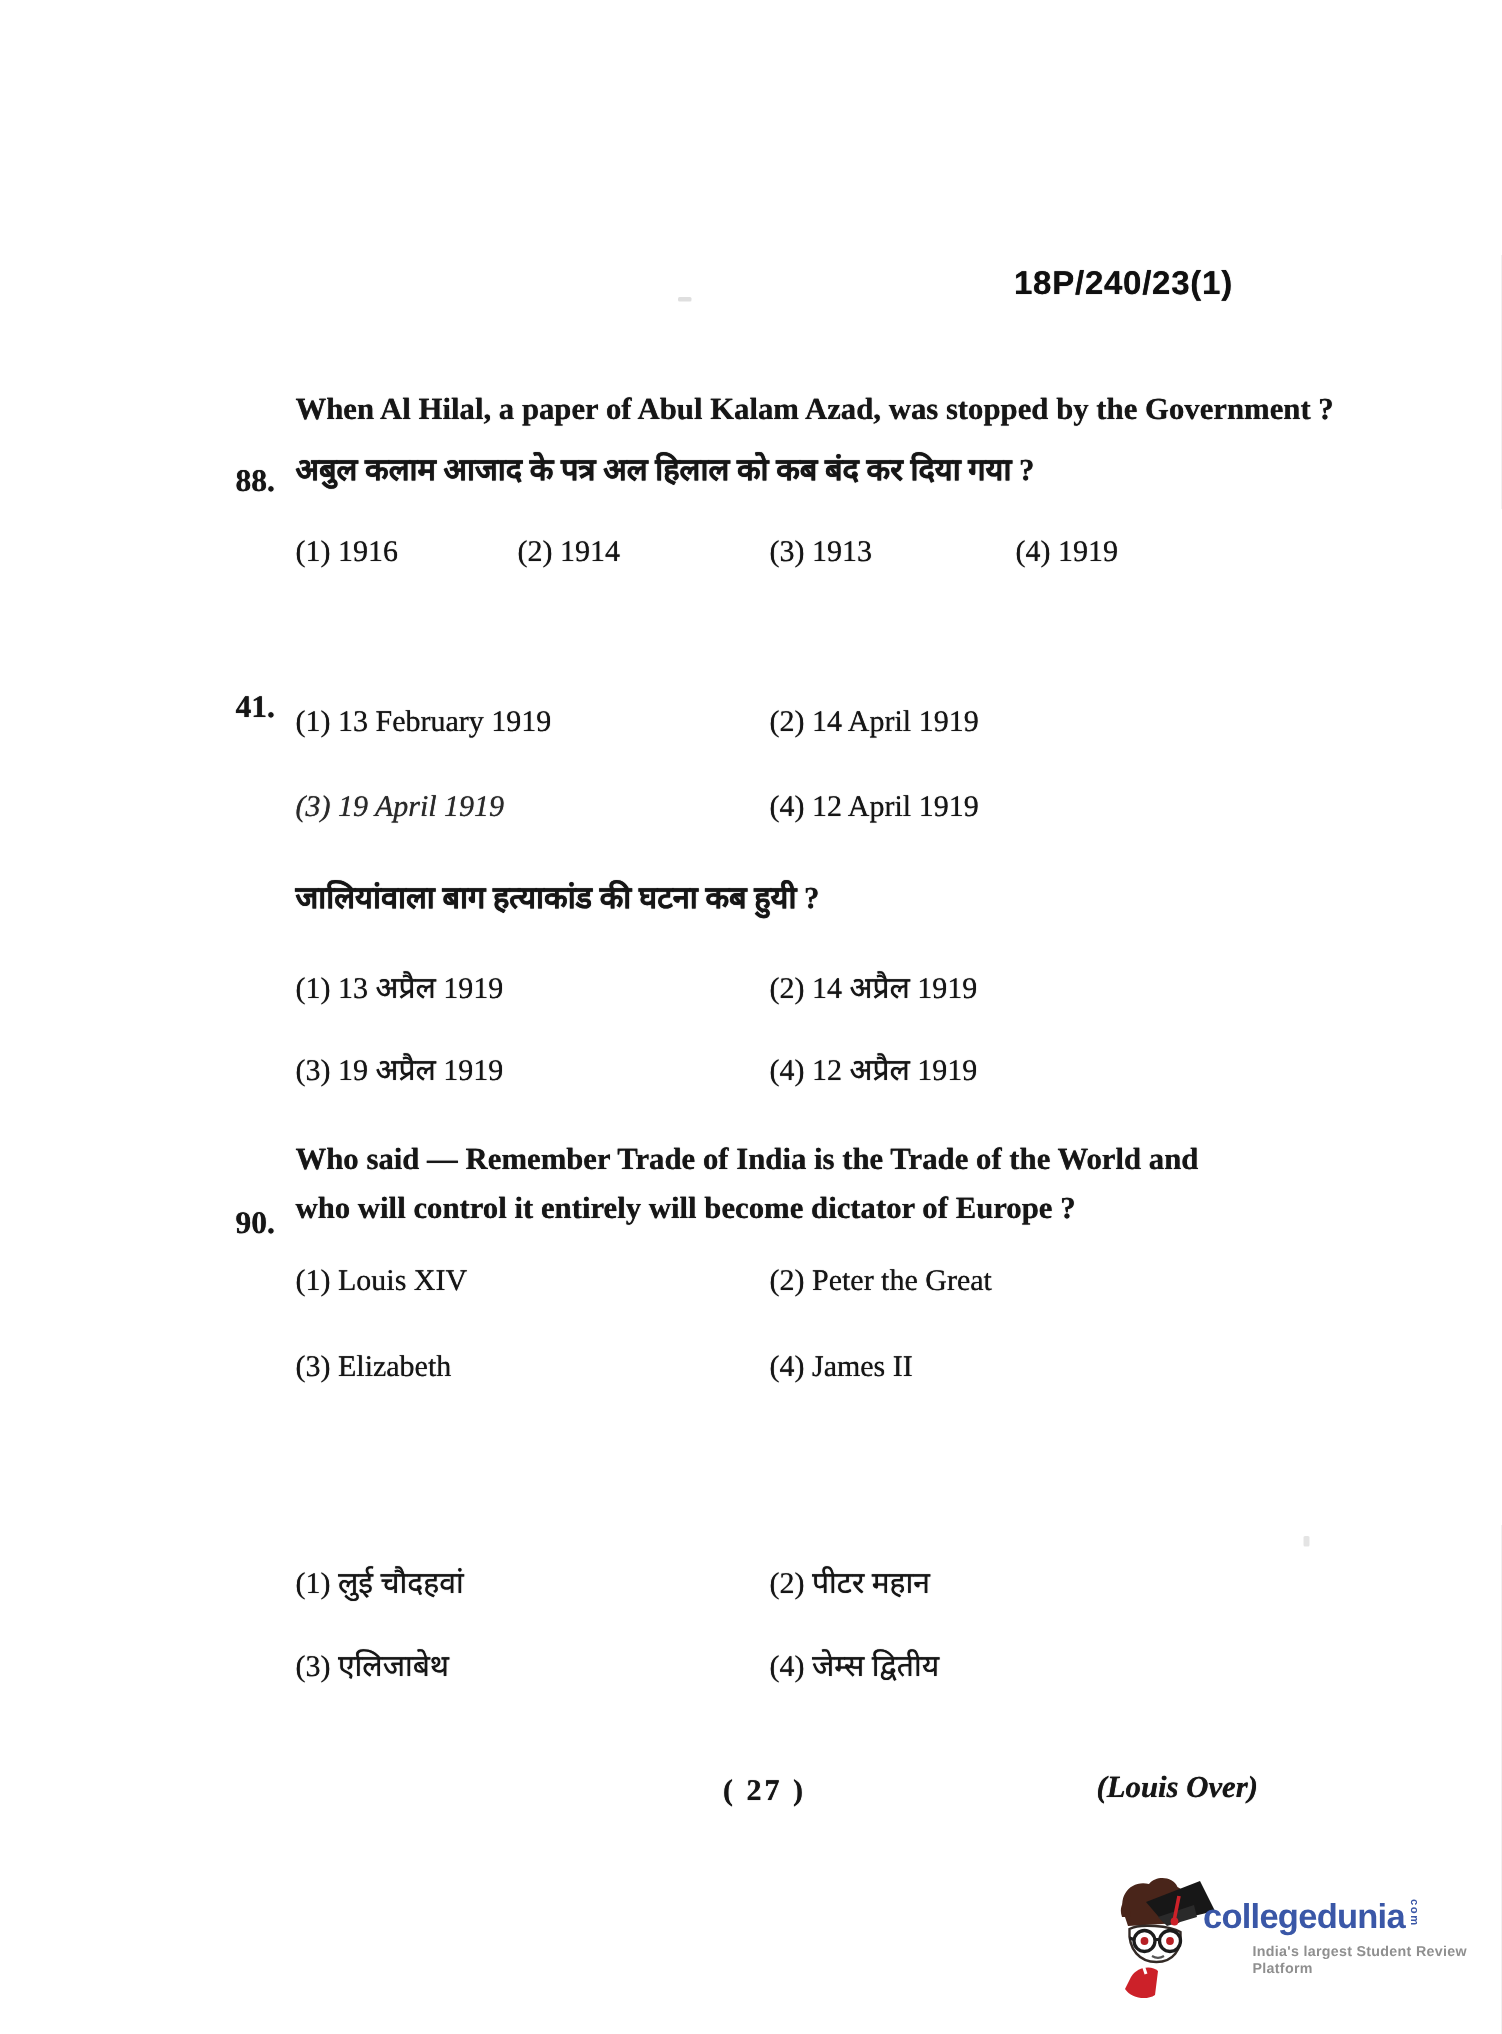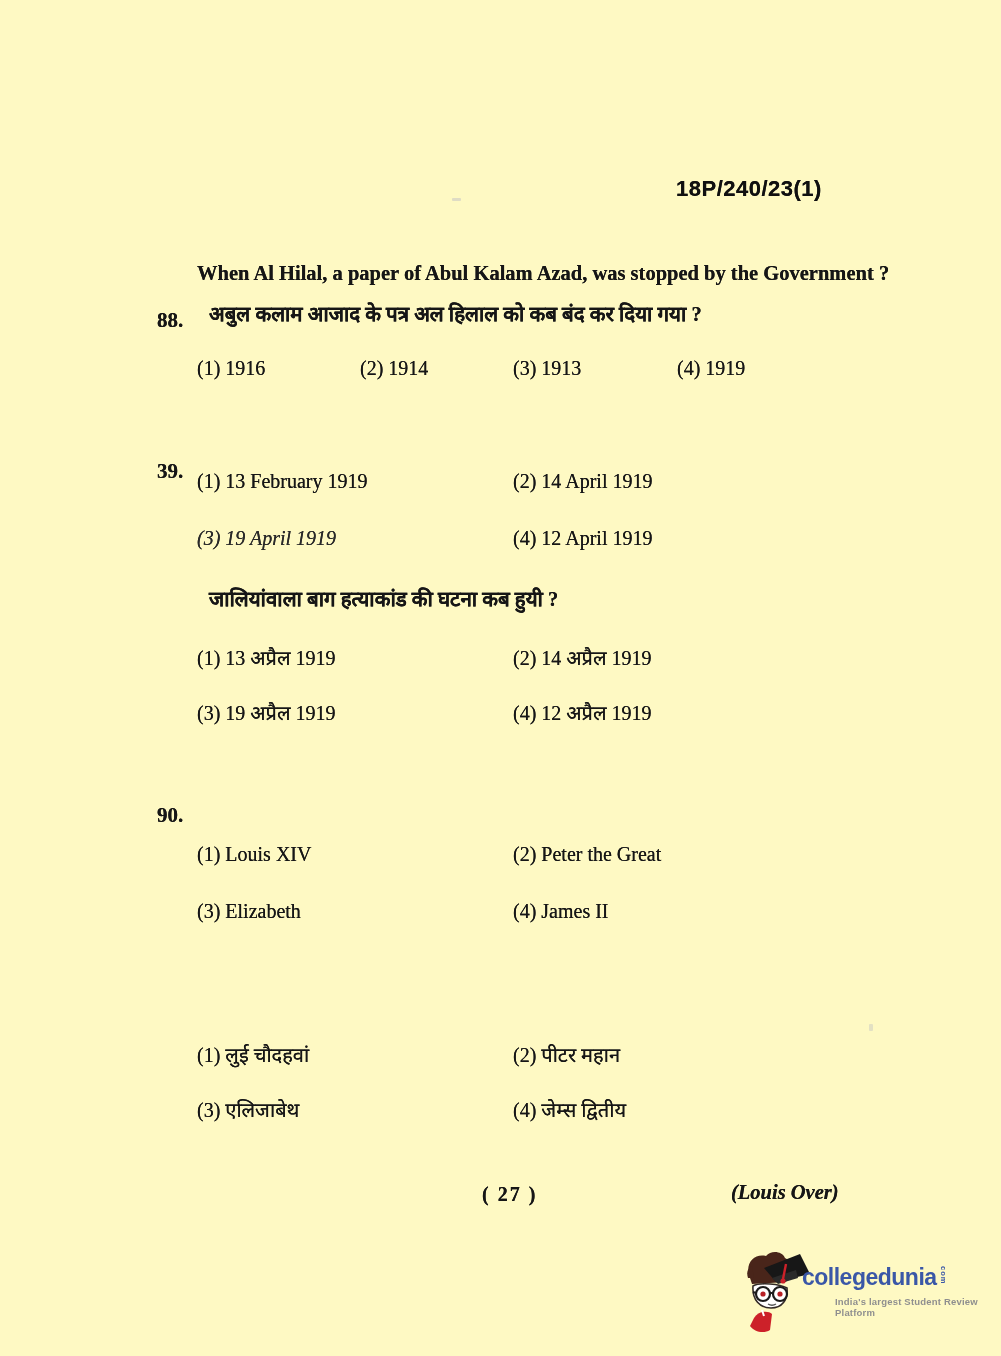--- a/index.html
+++ b/index.html
@@ -1,37 +1,37 @@
 <!DOCTYPE html>
 <html><head>
 <meta charset="utf-8">
 <style>
   html,body{margin:0;padding:0;background:#e8e8e8;}
   .page{
     position:relative;
     width:1001px;height:1356px;
     margin:0 auto;
-    background:#fef9c3;
+    background:#ffffff;
     font-family:"Liberation Serif",serif;
     color:#161616;
     overflow:hidden;
   }
   .ink{text-shadow:0 0 .5px #222;}
   .paper-code{
     position:absolute;left:676px;top:176px;
     font-family:"Liberation Sans",sans-serif;
     font-weight:700;font-size:22px;letter-spacing:.5px;color:#101010;
   }
   .qnum{position:absolute;left:157px;font-weight:700;font-size:21px;margin-top:46px;}
   .qline{position:absolute;left:197px;font-size:20.5px;font-weight:600;white-space:nowrap;}
   .qblock{position:absolute;left:197px;font-size:20.5px;font-weight:600;line-height:33px;}
-  .hi{line-height:32px;margin-left:12px;}
+  .hi{line-height:32px;}
   .opt{position:absolute;font-size:20px;font-weight:400;white-space:nowrap;}
   .opt.em{font-style:italic;color:#2a2a2a;}
-  .col1{left:197px;} .col2{left:513px;} .col3{left:360px;font-family:Liberation Serif, serif;} .col4{left:677px;}
+  .col1{left:197px;} .col2{left:513px;} .col3{left:345px;font-family:Liberation Serif, serif;} .col4{left:677px;}
   .page-number{position:absolute;left:482px;top:1183px;font-size:20px;font-weight:600;letter-spacing:2px;}
   .turn-over{position:absolute;left:731px;top:1181px;font-size:20.5px;font-weight:700;font-style:italic;}
   .artifact{position:absolute;background:#c4c4c4;opacity:.55;border-radius:1px;}
   .a1{left:452px;top:198px;width:9px;height:3px;}
   .a2{left:869px;top:1024px;width:4px;height:7px;opacity:.45;}
 
   
   .logo{position:absolute;left:738px;top:1248px;width:256px;height:88px;}
   .logo .mascot{position:absolute;left:0;top:0;width:72px;height:88px;}
   .logo .text-col{position:absolute;left:64px;top:14px;}
@@ -60,32 +60,33 @@
   <div class="artifact a2"></div>
 
   <div class="qnum ink" style="top:262px">88.</div>
   <div class="qline ink" style="top:262px">When Al Hilal, a paper of Abul Kalam Azad, was stopped by the Government ?</div>
   <div class="qline hi ink" style="top:298px">अबुल कलाम आजाद के पत्र अल हिलाल को कब बंद कर दिया गया ?</div>
   <div class="opt col1 ink" style="top:357px">(1) 1916</div>
   <div class="opt col3 ink" style="top:357px">(2) 1914</div>
   <div class="opt col2 ink" style="top:357px">(3) 1913</div>
   <div class="opt col4 ink" style="top:357px">(4) 1919</div>
 
-  <div class="qnum ink" style="top:413px">39.</div>
+  <div class="qnum ink" style="top:413px">41.</div>
   <div class="opt col1 ink" style="top:470px">(1) 13 February 1919</div>
   <div class="opt col2 ink" style="top:470px">(2) 14 April 1919</div>
   <div class="opt col1 em ink" style="top:527px">(3) 19 April 1919</div>
   <div class="opt col2 ink" style="top:527px">(4) 12 April 1919</div>
   <div class="qline hi ink" style="top:583px">जालियांवाला बाग हत्याकांड की घटना कब हुयी ?</div>
   <div class="opt col1 ink" style="top:644px">(1) 13 अप्रैल 1919</div>
   <div class="opt col2 ink" style="top:644px">(2) 14 अप्रैल 1919</div>
   <div class="opt col1 ink" style="top:699px">(3) 19 अप्रैल 1919</div>
   <div class="opt col2 ink" style="top:699px">(4) 12 अप्रैल 1919</div>
 
   <div class="qnum ink" style="top:757px">90.</div>
+  <div class="qblock ink" style="top:757px;width:632px">Who said — Remember Trade of India is the Trade of the World and who will control it entirely will become dictator of Europe ?</div>
   <div class="opt col1 ink" style="top:843px">(1) Louis XIV</div>
   <div class="opt col2 ink" style="top:843px">(2) Peter the Great</div>
   <div class="opt col1 ink" style="top:900px">(3) Elizabeth</div>
   <div class="opt col2 ink" style="top:900px">(4) James II</div>
   <div class="opt col1 ink" style="top:1041px">(1) लुई चौदहवां</div>
   <div class="opt col2 ink" style="top:1041px">(2) पीटर महान</div>
   <div class="opt col1 ink" style="top:1096px">(3) एलिजाबेथ</div>
   <div class="opt col2 ink" style="top:1096px">(4) जेम्स द्वितीय</div>
 
   <div class="page-number ink">( 27 )</div>

